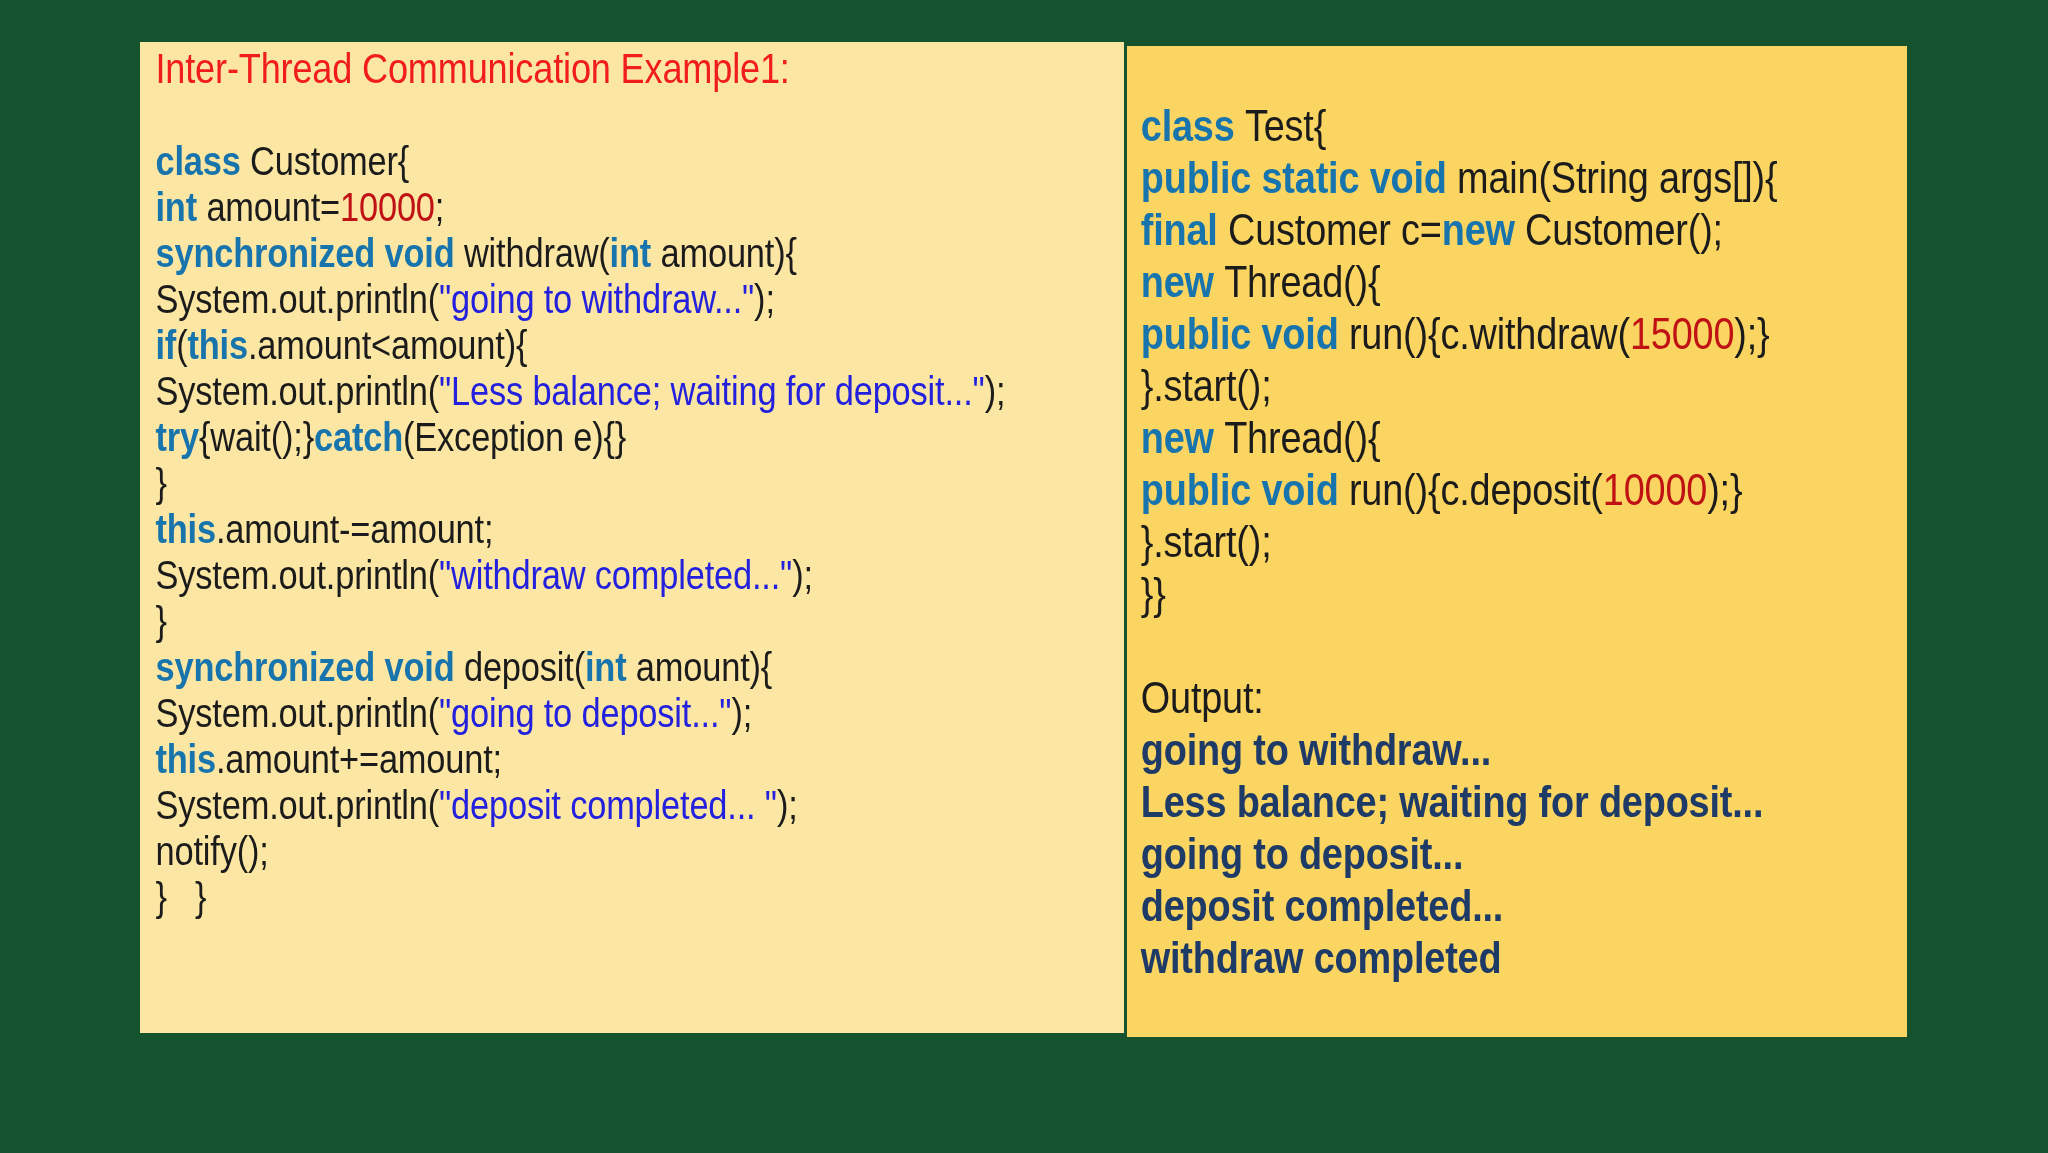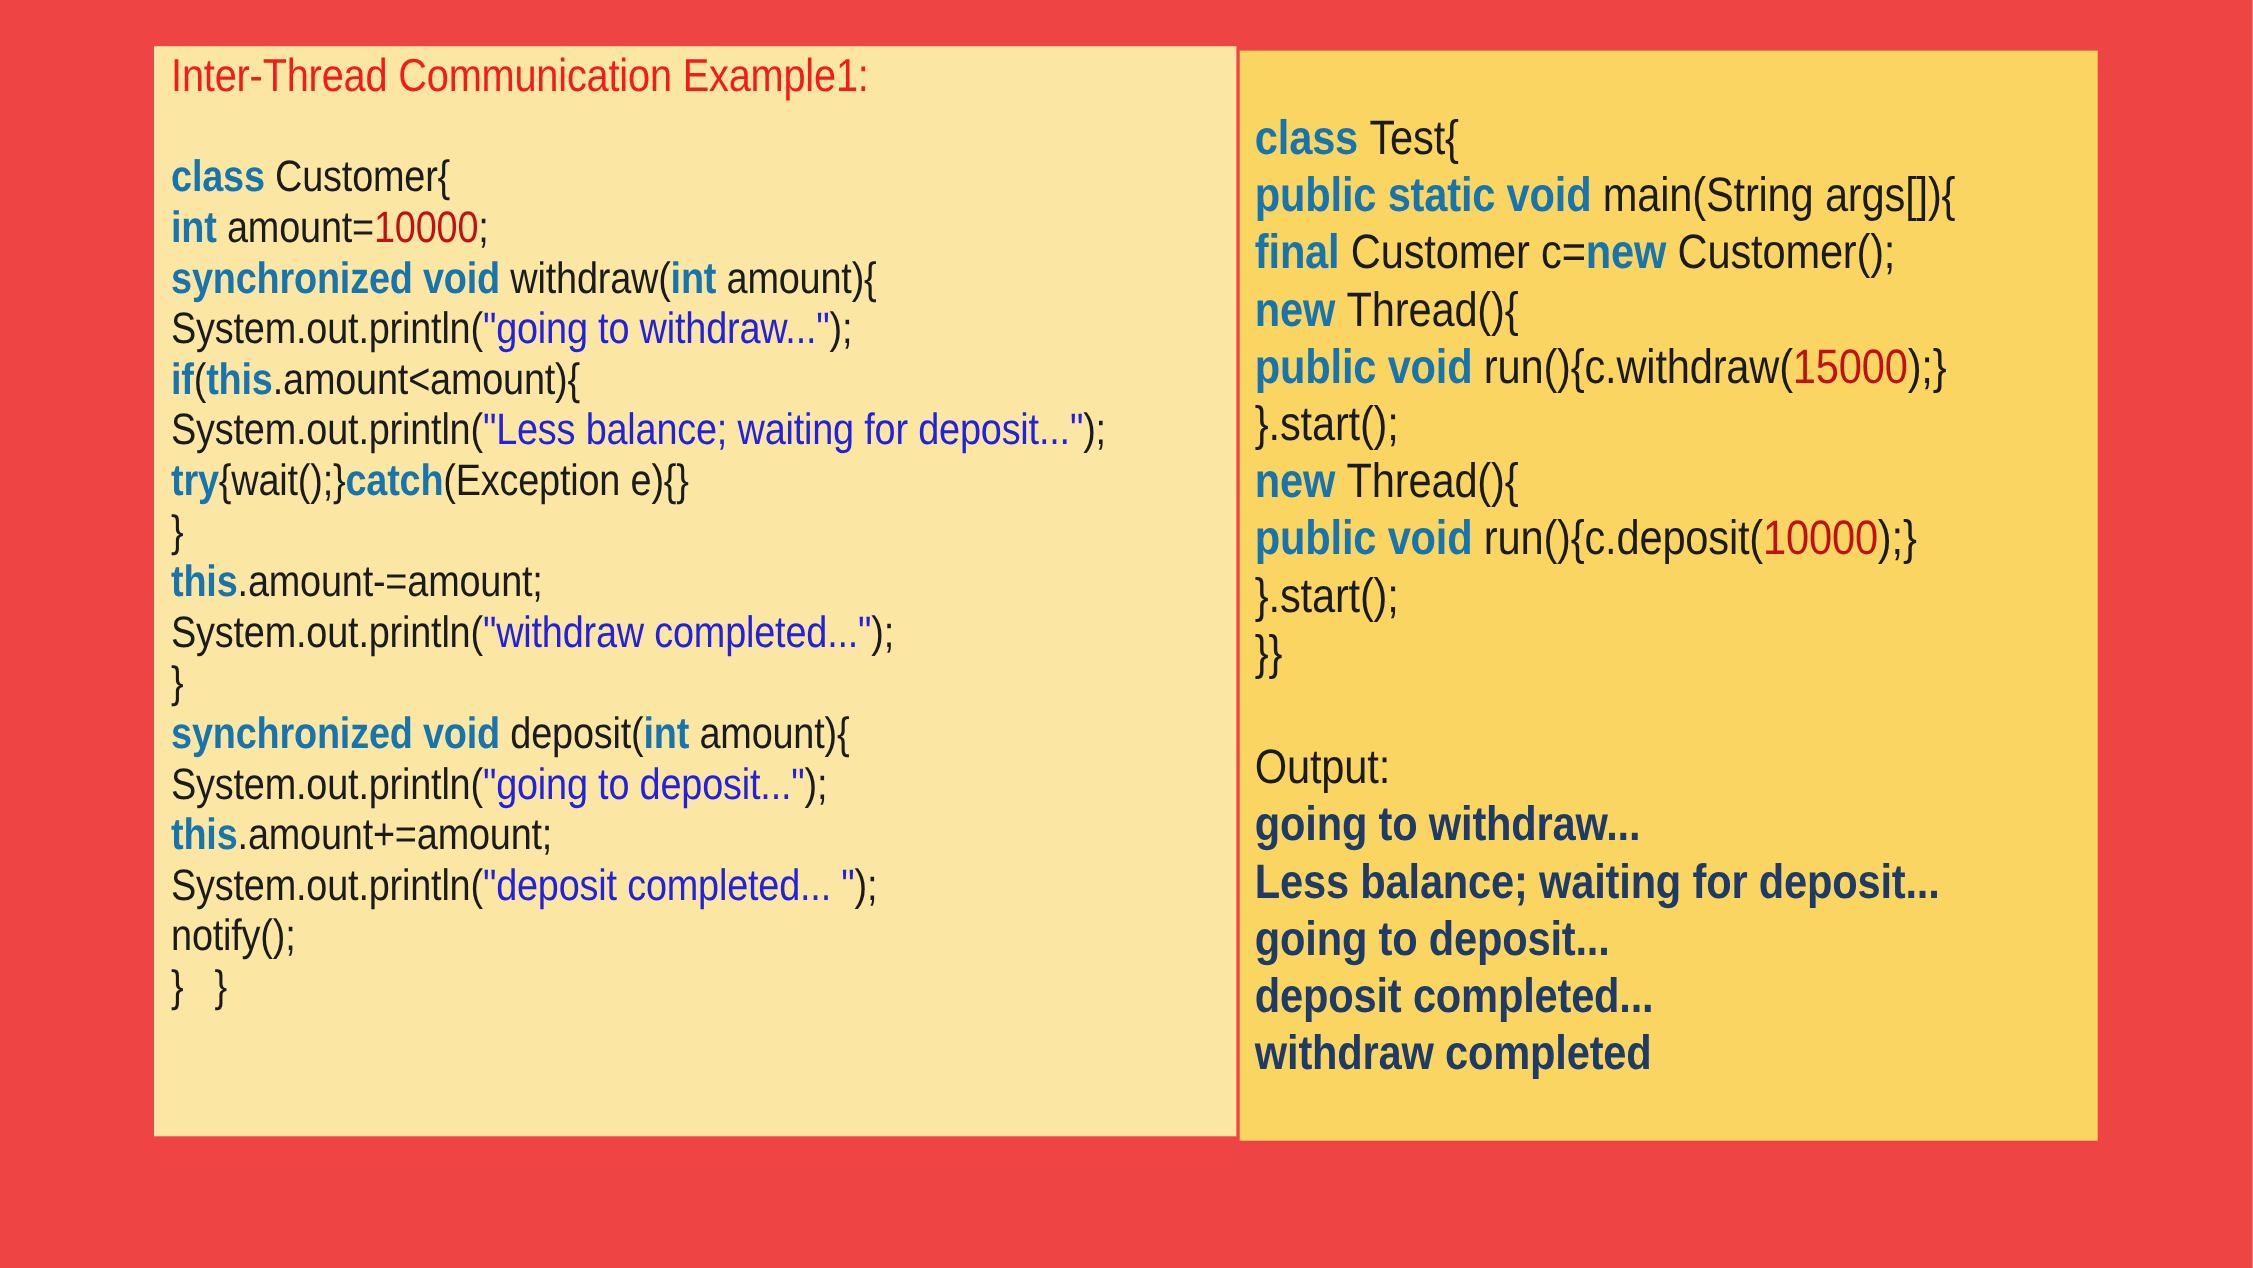--- a/index.html
+++ b/index.html
@@ -4,21 +4,21 @@
 <style>
   html, body {
     margin: 0;
     padding: 0;
     background: #ffffff;
   }
   .canvas {
     position: relative;
     width: 2048px;
     height: 1153px;
-    background: #ef4444;
+    background: #14532d;
     overflow: hidden;
     font-family: "Liberation Sans", "DejaVu Sans", sans-serif;
   }
   .panel {
     position: absolute;
     overflow: visible;
   }
   .panel-left {
     left: 140px;
     top: 42px;

